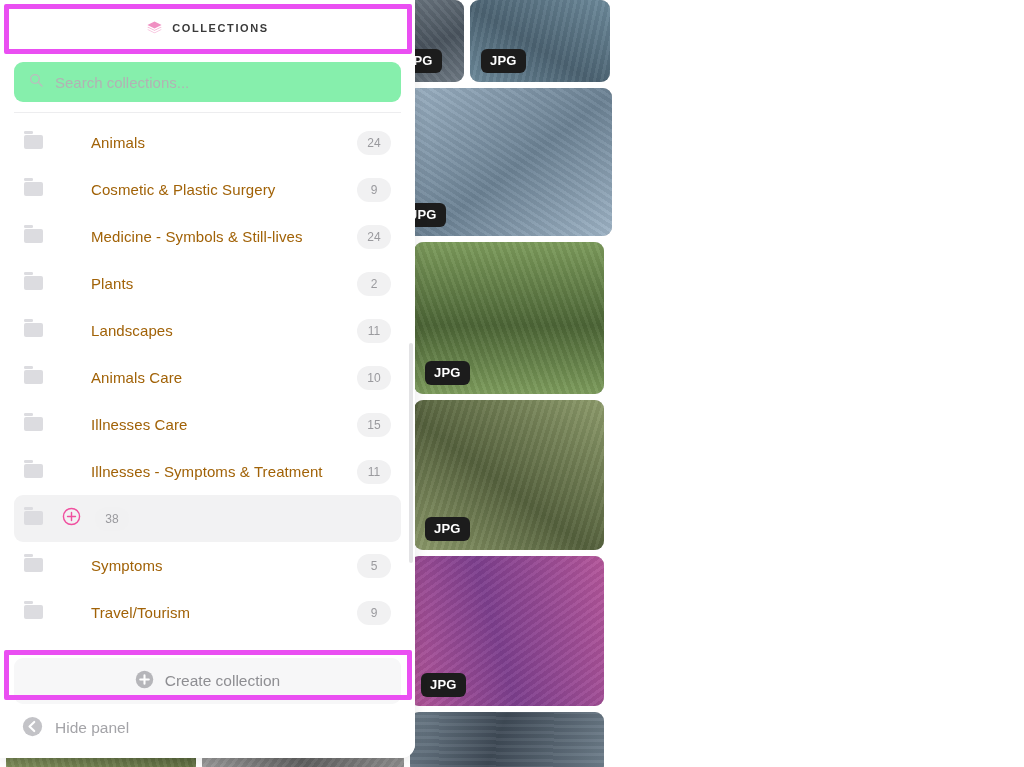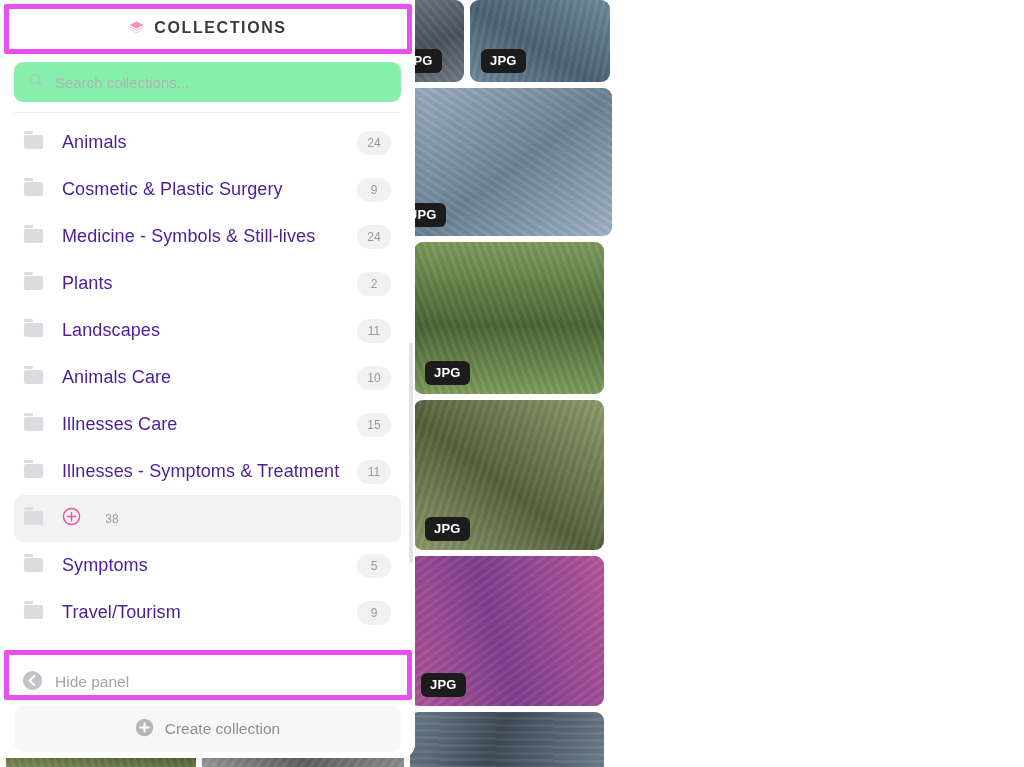--- a/index.html
+++ b/index.html
@@ -58,21 +58,21 @@
   
   #collections-header {
     height: 56px;
     display: flex; align-items: center; justify-content: center;
     gap: 9px;
     background: #ffffff;
     flex: none;
     cursor: pointer;
   }
   #collections-header .hdr-label {
-    font-size: 16px;
+    font-size: 11px;
     font-weight: 700;
     letter-spacing: 1.6px;
     color: #3a3a3a;
   }
   .layers-icon { display: block; }
 
   
   .search-wrap { padding: 6px 14px 10px 14px; flex: none; }
   .search-box {
     height: 40px;
@@ -103,24 +103,25 @@
     height: 47px;
     display: flex; align-items: center;
     border-radius: 9px;
     padding: 0 10px 0 8px;
     cursor: pointer;
   }
   .coll-item.hovered { background: #f2f2f3; }
   .folder-icon { flex: none; margin-right: 14px; }
   .coll-name {
     flex: 1 1 auto;
-    font-size: 18px;
-    color: #4c1d95;
+    font-size: 15px;
+    color: #a16207;
     letter-spacing: 0.1px;
     white-space: nowrap;
+    margin-left: 29px;
   }
   .add-icon { flex: none; margin-right: 14px; display: none; }
   .coll-item.hovered .add-icon { display: block; }
   .count-pill {
     flex: none;
     min-width: 34px;
     height: 24px;
     background: #f1f1f2;
     border-radius: 12px;
     color: #9a9a9e;
@@ -402,37 +403,37 @@
               <rect x="2" y="1" width="9" height="3" rx="1.2" fill="#dcdce0"></rect>
               <rect x="2" y="5" width="19" height="14" rx="2" fill="#dcdce0"></rect>
             </svg></span>
           <span class="coll-name">Travel/Tourism</span>
           <span class="count-pill">9</span>
         </div>
         <div id="side-scroll-track"></div>
     </div>
 
     <div id="sidebar-footer">
+      <div id="create-collection">
+        <span>
+          <svg width="19" height="19" viewBox="0 0 24 24">
+            <circle cx="12" cy="12" r="11" fill="#b6b6ba"></circle>
+            <path d="M12 6.6 V17.4 M6.6 12 H17.4" stroke="#ffffff" stroke-width="2.6" stroke-linecap="round"></path>
+          </svg>
+        </span>
+        <span class="cc-label">Create collection</span>
+      </div>
       <div id="hide-panel-row">
         <span>
           <svg width="21" height="21" viewBox="0 0 24 24">
             <circle cx="12" cy="12" r="11" fill="#c3c3c7"></circle>
             <path d="M14 6.8 L8.6 12 L14 17.2" fill="none" stroke="#ffffff" stroke-width="2.4" stroke-linecap="round" stroke-linejoin="round"></path>
           </svg>
         </span>
         <span class="hp-label">Hide panel</span>
       </div>
-      <div id="create-collection">
-        <span>
-          <svg width="19" height="19" viewBox="0 0 24 24">
-            <circle cx="12" cy="12" r="11" fill="#b6b6ba"></circle>
-            <path d="M12 6.6 V17.4 M6.6 12 H17.4" stroke="#ffffff" stroke-width="2.6" stroke-linecap="round"></path>
-          </svg>
-        </span>
-        <span class="cc-label">Create collection</span>
-      </div>
     </div>
   </div>
 
   <div class="annot" id="annot-collections"></div>
   <div class="annot" id="annot-create"></div>
 
 </div>
 
 </body></html>

